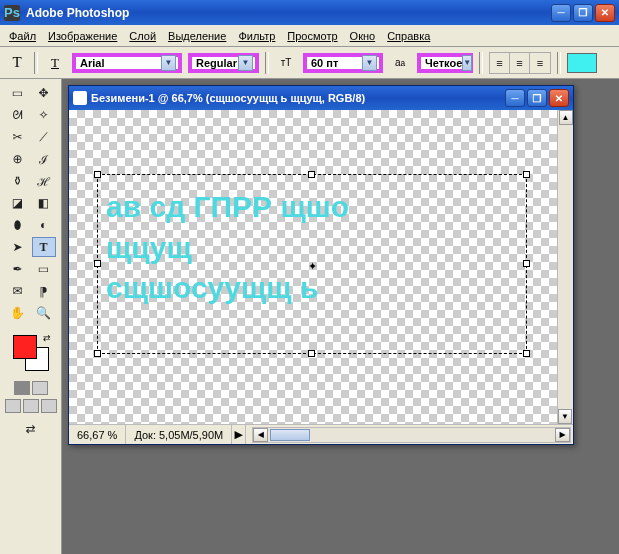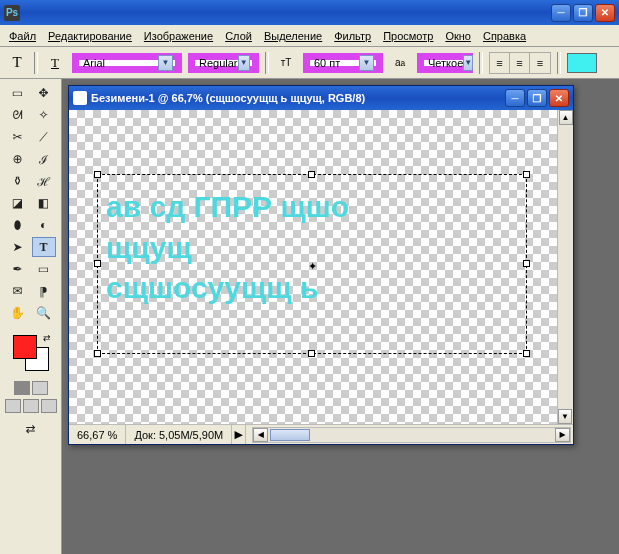--- a/index.html
+++ b/index.html
@@ -1,27 +1,27 @@
 <!DOCTYPE html>
 <html><head>
 <meta charset="utf-8">
 <style>
   * { margin:0; padding:0; box-sizing:border-box; }
   body { font-family: Tahoma, Arial, sans-serif; font-size:11px; background:#6b6b6b; width:619px; height:554px; overflow:hidden; }
   .titlebar { height:25px; background:linear-gradient(to bottom,#2a6bd8,#1a4fc0,#2365d0); color:#fff; display:flex; align-items:center; padding:0 4px; gap:6px; font-weight:bold; font-size:12px; }
-  .ps-icon { width:16px; height:16px; background:#3a3a3a; border-radius:2px; display:flex; align-items:center; justify-content:center; color:#5fc8f0; font-size:10px; font-weight:bold; }
+  .ps-icon { width:16px; height:16px; background:#3a3a3a; border-radius:2px; display:flex; align-items:center; justify-content:center; color:#5fc8f0; font-size:13px; font-weight:bold; }
   .win-btns { margin-left:auto; display:flex; gap:2px; }
   .win-btn { width:20px; height:18px; background:linear-gradient(#6aa2f0,#2b6ad0); border:1px solid #1a4090; border-radius:3px; display:flex; align-items:center; justify-content:center; color:#fff; font-size:10px; }
   .win-btn.close { background:linear-gradient(#f08060,#d04020); border-color:#902010; }
   .menubar { height:22px; background:#ece9d8; display:flex; align-items:center; padding:0 4px; gap:2px; border-bottom:1px solid #999; }
   .menu-item { padding:2px 5px; text-decoration:underline; color:#000; cursor:default; }
   .optbar { height:32px; background:#ece9d8; display:flex; align-items:center; padding:0 6px; gap:6px; border-bottom:1px solid #999; }
   .opt-icon { width:22px; height:22px; display:flex; align-items:center; justify-content:center; background:#ece9d8; border:1px solid transparent; }
   .sep { width:4px; height:22px; border-left:1px solid #888; border-right:1px solid #fff; }
-  .combo { height:20px; background:#fff; border:7px solid #d946ef; display:flex; align-items:center; padding:0 2px 0 4px; font-size:11px; }
+  .combo { height:20px; background:#fff; border:4px solid #d946ef; display:flex; align-items:center; padding:0 2px 0 4px; font-size:11px;font-weight:bold; }
   .combo .arrow { margin-left:auto; width:15px; height:16px; background:linear-gradient(#dce6f5,#b5c9e8); border:1px solid #7a96c0; display:flex; align-items:center; justify-content:center; color:#2a4a7a; font-size:8px; }
   .aa-icon { font-size:10px; }
   .align-group { display:flex; gap:0; border:1px solid #aaa; }
   .align-btn { width:20px; height:20px; display:flex; align-items:center; justify-content:center; background:#ece9d8; border-right:1px solid #aaa; }
   .align-btn:last-child { border-right:none; }
   .swatch { width:30px; height:20px; border:1px solid #666; }
   .main { display:flex; height:475px; }
   .toolbox { width:62px; background:#ece9d8; border-right:1px solid #999; padding:4px 2px; display:flex; flex-direction:column; align-items:center; }
   .toolgrid { display:grid; grid-template-columns:24px 24px; gap:2px; }
   .tool { width:24px; height:20px; background:#ece9d8; border:1px solid #ece9d8; display:flex; align-items:center; justify-content:center; font-size:12px; color:#222; cursor:default; }
@@ -62,30 +62,30 @@
   .status-cell { padding:0 8px; border-right:1px solid #bbb; height:100%; display:flex; align-items:center; }
   .hscroll { flex:1; display:flex; align-items:center; height:16px; background:#e8e4d8; margin:2px 2px 2px 6px; border:1px solid #bbb; }
   .hscroll .btn { width:15px; height:14px; background:linear-gradient(#fdfdfd,#dedacd); border:1px solid #999; display:flex; align-items:center; justify-content:center; font-size:8px; }
   .hscroll .thumb { width:40px; height:12px; background:linear-gradient(#dce6f5,#b5c9e8); border:1px solid #7a96c0; margin-left:2px; }
 </style>
 </head>
 <body>
 
 <div class="titlebar">
   <div class="ps-icon">Ps</div>
+  <span>Adobe Photoshop</span>
   <div class="win-btns">
     <div class="win-btn">─</div>
     <div class="win-btn">❐</div>
     <div class="win-btn close">✕</div>
   </div>
 </div>
 
 <div class="menubar">
   <span class="menu-item">Файл</span>
-  <span class="menu-item">Редактирование</span>
   <span class="menu-item">Изображение</span>
   <span class="menu-item">Слой</span>
   <span class="menu-item">Выделение</span>
   <span class="menu-item">Фильтр</span>
   <span class="menu-item">Просмотр</span>
   <span class="menu-item">Окно</span>
   <span class="menu-item">Справка</span>
 </div>
 
 <div class="optbar">

